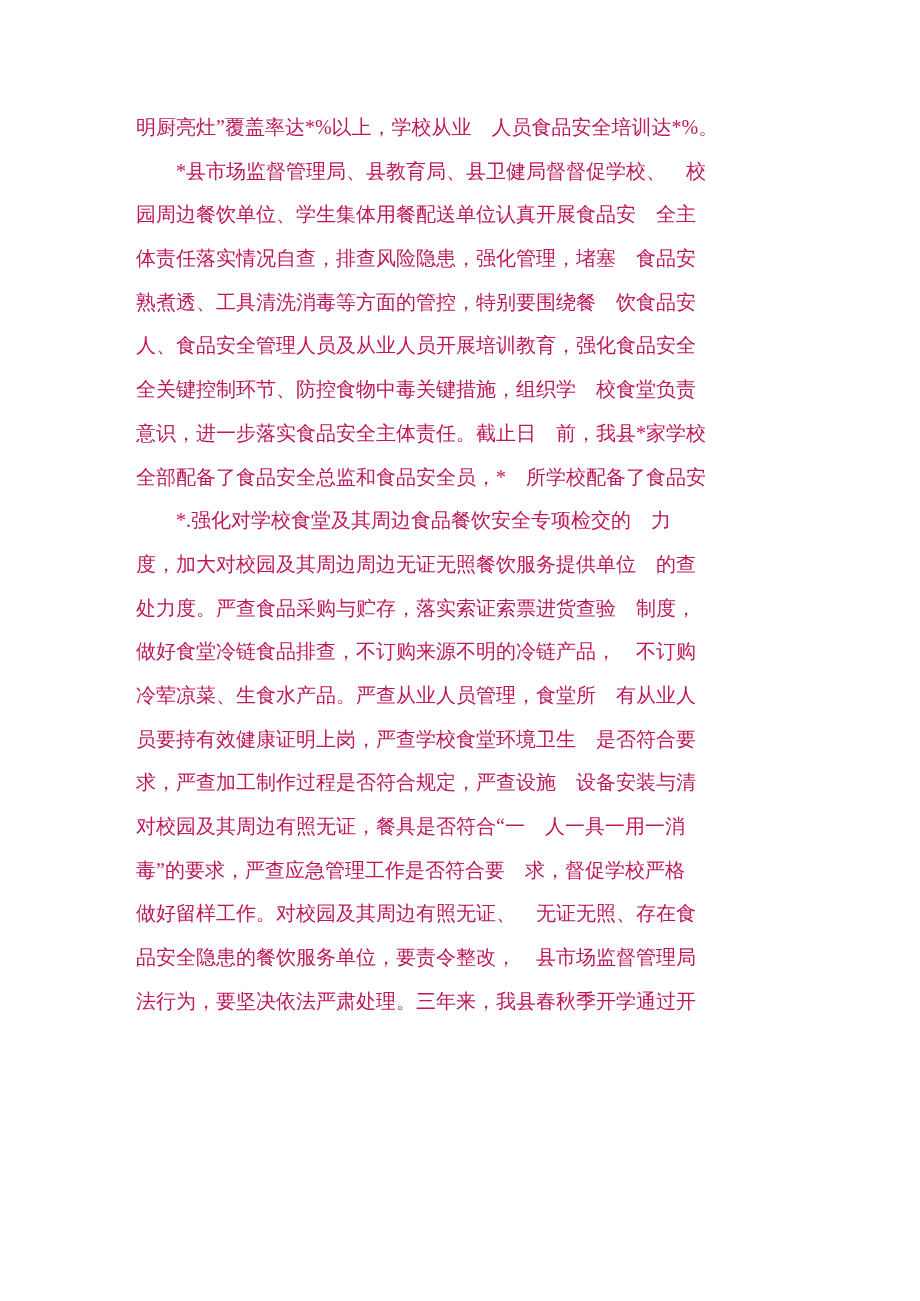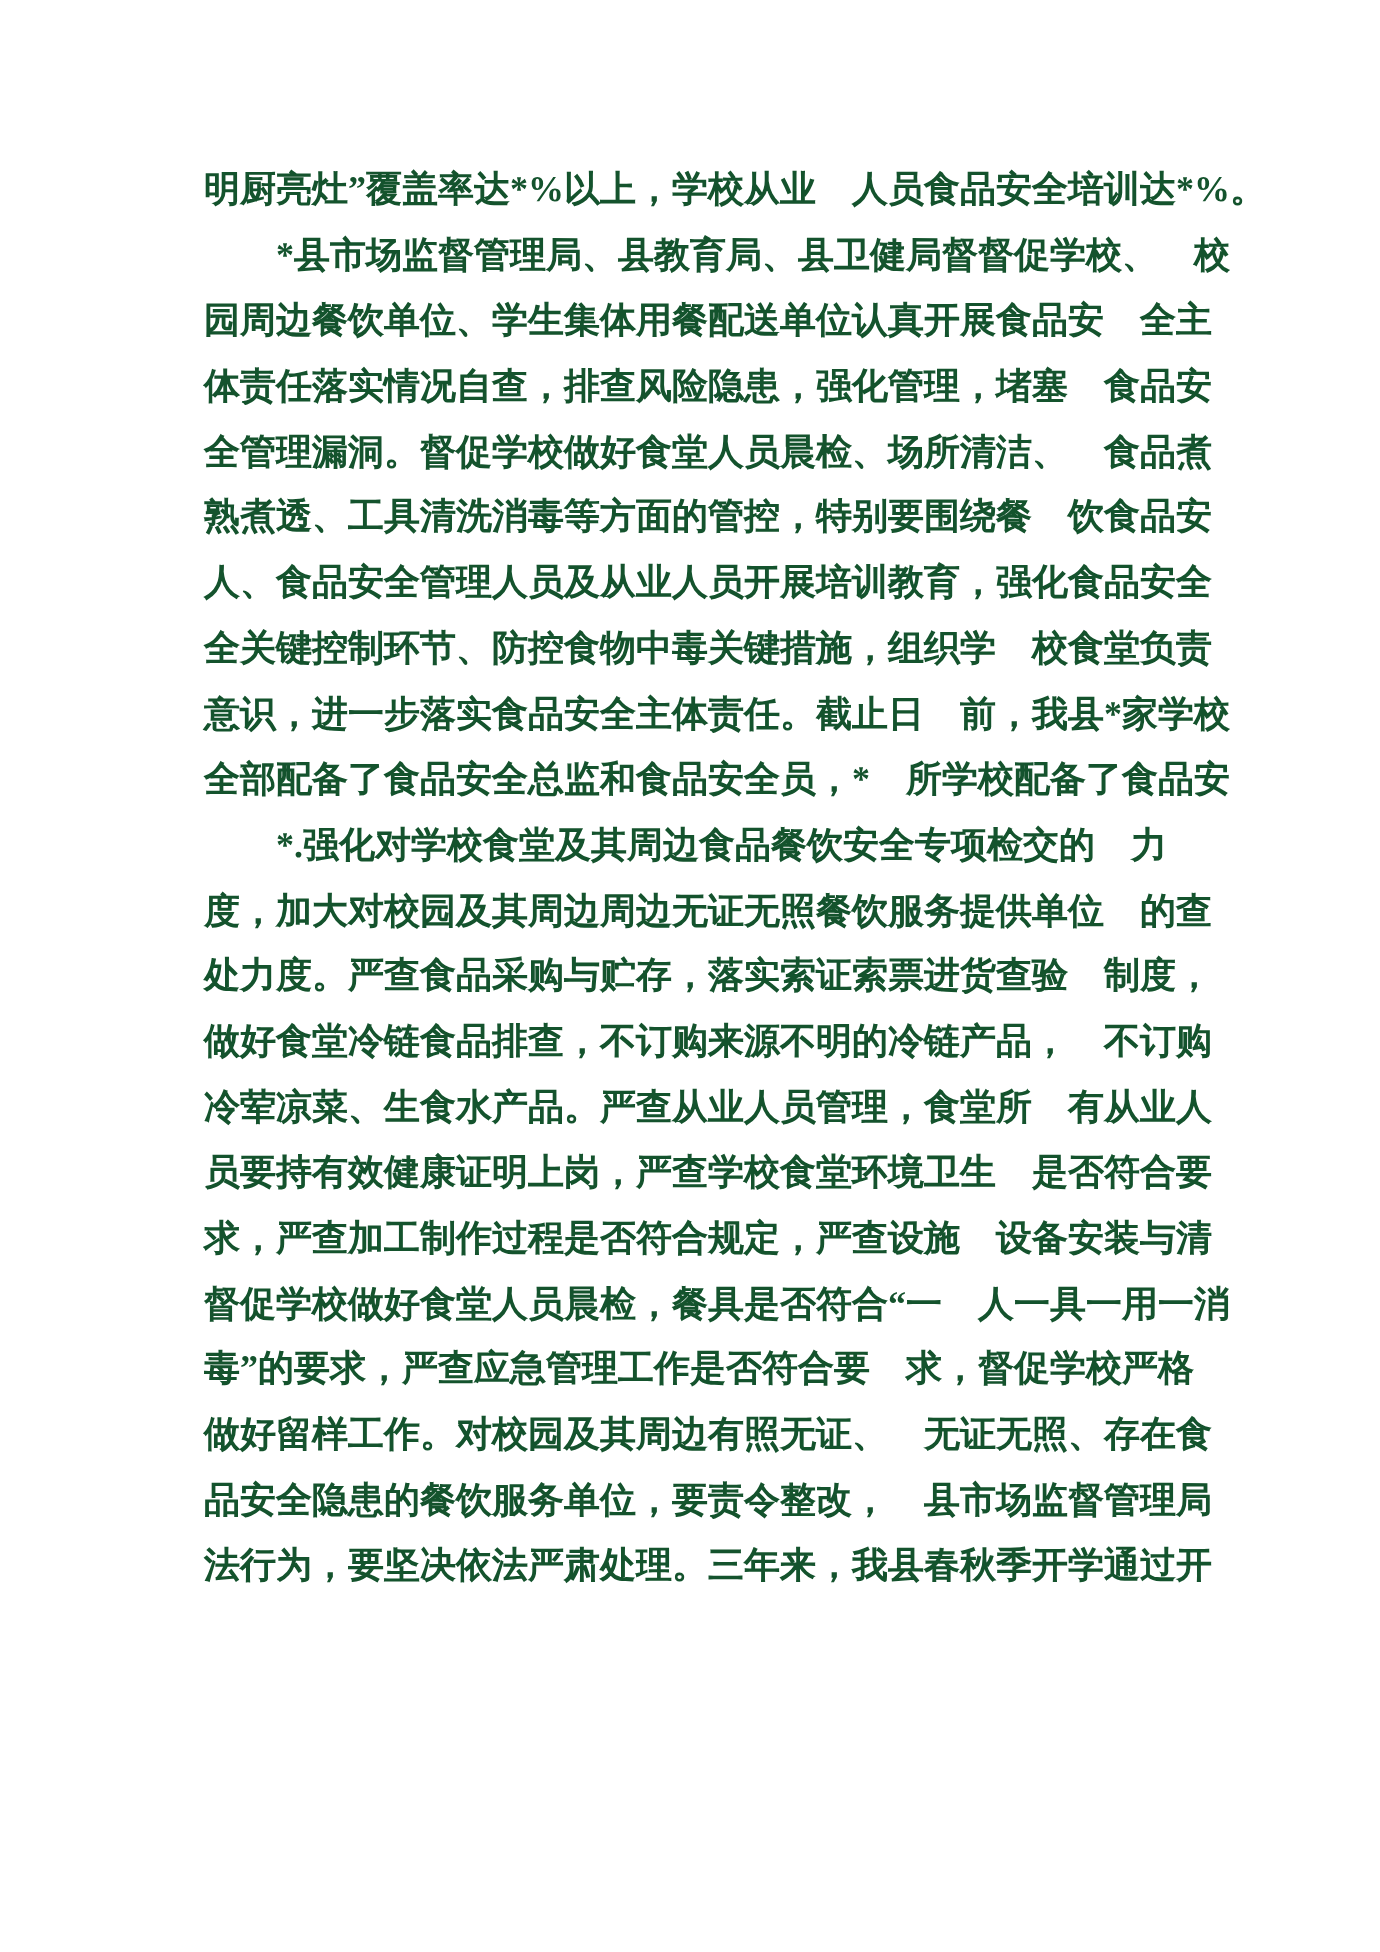--- a/index.html
+++ b/index.html
@@ -16,49 +16,48 @@
   }
   .text-block {
     position: absolute;
     left: 136px;
     top: 106px;
     width: 740px;
   }
   .line {
     height: 43.7px;
     line-height: 43.7px;
-    font-size: 24px;
+    font-size: 20px;
     font-family: "Liberation Serif", "DejaVu Serif", serif;
-    font-weight: 700;
-    color: #14532d;
+    font-weight: 400;
+    color: #be185d;
     white-space: pre;
     letter-spacing: 0px;
   }
 </style>
 </head>
 <body>
 
 <div class="page">
   <div class="text-block">
     <div class="line">明厨亮灶”覆盖率达*%以上，学校从业　人员食品安全培训达*%。</div>
     <div class="line">　　*县市场监督管理局、县教育局、县卫健局督督促学校、　校</div>
     <div class="line">园周边餐饮单位、学生集体用餐配送单位认真开展食品安　全主</div>
     <div class="line">体责任落实情况自查，排查风险隐患，强化管理，堵塞　食品安</div>
-    <div class="line">全管理漏洞。督促学校做好食堂人员晨检、场所清洁、　食品煮</div>
     <div class="line">熟煮透、工具清洗消毒等方面的管控，特别要围绕餐　饮食品安</div>
     <div class="line">人、食品安全管理人员及从业人员开展培训教育，强化食品安全</div>
     <div class="line">全关键控制环节、防控食物中毒关键措施，组织学　校食堂负责</div>
     <div class="line">意识，进一步落实食品安全主体责任。截止日　前，我县*家学校</div>
     <div class="line">全部配备了食品安全总监和食品安全员，*　所学校配备了食品安</div>
     <div class="line">　　*.强化对学校食堂及其周边食品餐饮安全专项检交的　力</div>
     <div class="line">度，加大对校园及其周边周边无证无照餐饮服务提供单位　的查</div>
     <div class="line">处力度。严查食品采购与贮存，落实索证索票进货查验　制度，</div>
     <div class="line">做好食堂冷链食品排查，不订购来源不明的冷链产品，　不订购</div>
     <div class="line">冷荤凉菜、生食水产品。严查从业人员管理，食堂所　有从业人</div>
     <div class="line">员要持有效健康证明上岗，严查学校食堂环境卫生　是否符合要</div>
     <div class="line">求，严查加工制作过程是否符合规定，严查设施　设备安装与清</div>
-    <div class="line">督促学校做好食堂人员晨检，餐具是否符合“一　人一具一用一消</div>
+    <div class="line">对校园及其周边有照无证，餐具是否符合“一　人一具一用一消</div>
     <div class="line">毒”的要求，严查应急管理工作是否符合要　求，督促学校严格</div>
     <div class="line">做好留样工作。对校园及其周边有照无证、　无证无照、存在食</div>
     <div class="line">品安全隐患的餐饮服务单位，要责令整改，　县市场监督管理局</div>
     <div class="line">法行为，要坚决依法严肃处理。三年来，我县春秋季开学通过开</div>
   </div>
 </div>
 
 </body></html>

